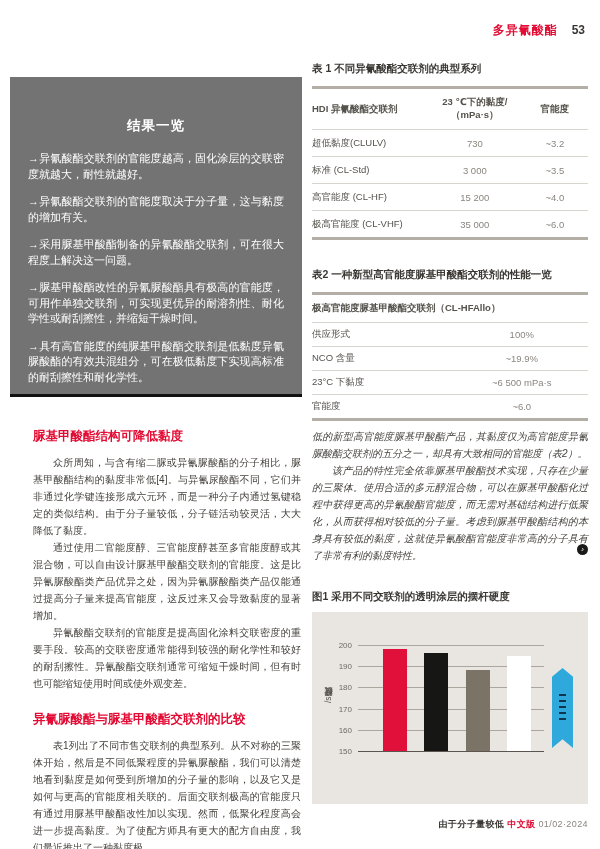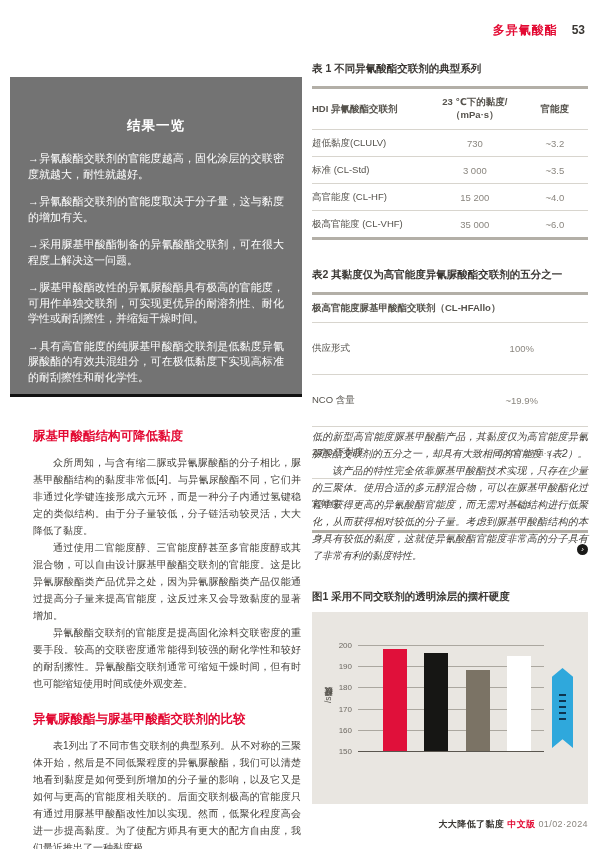--- a/index.html
+++ b/index.html
@@ -30,21 +30,21 @@
   .t1 { top:62px; } .t2 { top:268px; }
   .table-title { font-size:10.5px; font-weight:bold; color:#3A3733; margin-bottom:10px; }
   table { width:100%; border-collapse:collapse; border-top:3px solid #B3AFA7; border-bottom:3px solid #B3AFA7; }
   th, td { font-size:9.5px; color:#55524C; border-bottom:1px solid #D8D5CE; }
   th { font-weight:bold; text-align:left; padding:7px 0; vertical-align:middle; }
   .t1 th.c, .t1 td.c { text-align:center; }
   .t1 td { padding:6.5px 0; }
   .t1 th { height:26px; }
   td.val { color:#8A867F; }
   .t2 th { padding:7px 0; }
-  .t2 td { padding:19px 0; }
+  .t2 td { padding:5px 0; }
   .t2 td.val { text-align:center; }
 
   
   .right-col { position:absolute; left:312px; top:428px; width:276px;font-style:italic; }
   .continue-icon { position:absolute; right:0px; top:116px; width:11px; height:11px; border-radius:50%;
                    background:#1A1A18; color:#ffffff; font-size:8px; line-height:11px; text-align:center; }
 
   
   .figure-label { position:absolute; left:312px; top:590px; width:276px; font-size:10.5px; font-weight:bold; color:#3A3733; }
   .chart-panel { position:absolute; left:312px; top:612px; width:276px; height:192px; background:#E9E6E1; }
@@ -125,21 +125,21 @@
         <tr>
           <td>极高官能度 (CL-VHF)</td>
           <td class="c val">35 000</td>
           <td class="c val">~6.0</td>
         </tr>
       </tbody>
     </table>
   </div>
 
   <div class="table-block t2">
-    <div class="table-title">表2 其黏度仅为高官能度异氰脲酸酯交联剂的五分之一</div>
+    <div class="table-title">表2 一种新型高官能度脲基甲酸酯交联剂的性能一览</div>
     <table>
       <thead>
         <tr>
           <th colspan="2">极高官能度脲基甲酸酯交联剂（CL-HFAllo）</th>
         </tr>
       </thead>
       <tbody>
         <tr>
           <td style="width:52%">供应形式</td>
           <td class="val">100%</td>
@@ -187,16 +187,16 @@
         <div class="bar" style="left: 66.3px; height: 97.52px; background: rgb(22, 22, 20);"></div>
         <div class="bar" style="left: 107.6px; height: 80.56px; background: rgb(123, 115, 101);"></div>
         <div class="bar" style="left: 148.9px; height: 95.4px; background: rgb(255, 255, 255);"></div>
       </div>
     <div class="ribbon">
       <div class="ribbon-marks"></div>
     </div>
   </div>
 
   <div class="footer">
-    <span class="journal">大大降低了黏度</span><span class="edition">中文版</span><span class="issue">01/02·2024</span>
+    <span class="journal">由于分子量较低</span><span class="edition">中文版</span><span class="issue">01/02·2024</span>
   </div>
 
 </div>
 
 </body></html>

